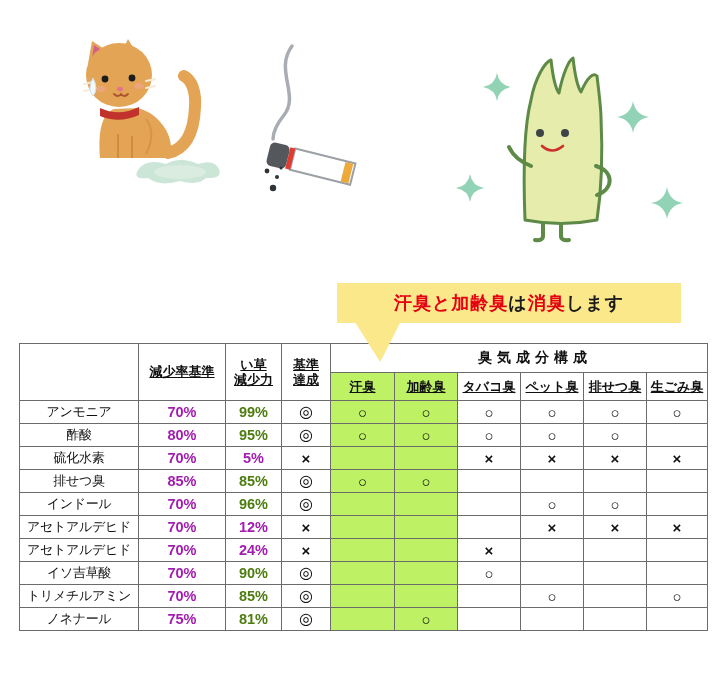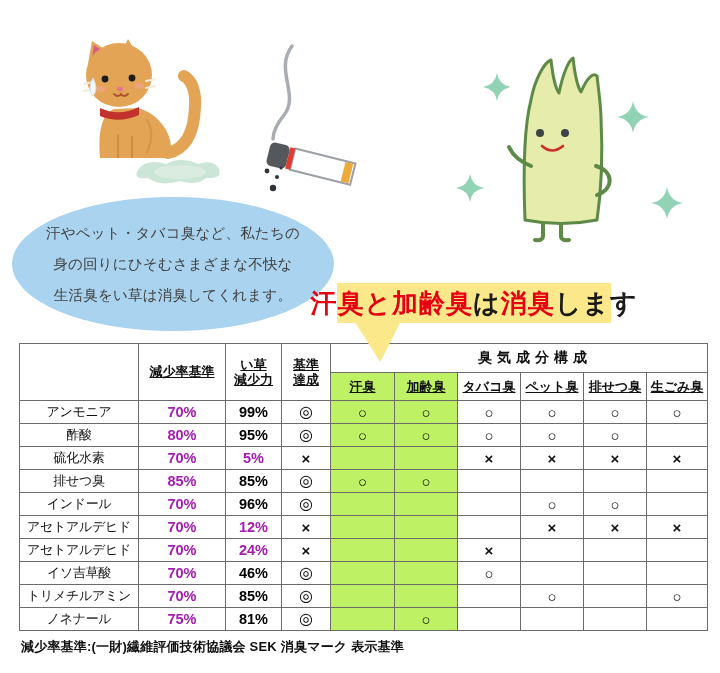--- a/index.html
+++ b/index.html
@@ -11,42 +11,42 @@
   #cat{left:48px;top:12px;}
   #cig{left:246px;top:40px;}
   #mascot{left:443px;top:48px;}
 
   
   .bubble{position:absolute;left:12px;top:197px;width:322px;height:134px;background:#a9d3ee;
           border-radius:50%;display:flex;flex-direction:column;justify-content:center;align-items:center;}
   .bubble .line{font-size:14.5px;line-height:31px;color:#3f3f3f;letter-spacing:.2px;white-space:nowrap;}
 
   
-  .callout{position:absolute;left:337px;top:283px;width:274px;height:40px;background:#fbe88a;
-           display:flex;justify-content:center;align-items:center;font-weight:bold;font-size:26px;
+  .callout{position:absolute;left:337px;top:283px;width:344px;height:40px;background:#fbe88a;
+           display:flex;justify-content:center;align-items:center;font-weight:bold;font-size:18px;
            letter-spacing:1px;white-space:nowrap;z-index:6;}
   .callout .red{color:#e50012;}
   .callout .blk{color:#1a1a1a;}
   .callout-tail{position:absolute;left:349px;top:321px;width:52px;height:41px;background:#fbe88a;
                 clip-path:polygon(10% 0,100% 0,60% 100%);z-index:6;}
 
   
   table.odor{position:absolute;left:19px;top:343px;width:688px;border-collapse:collapse;
              table-layout:fixed;background:#fff;z-index:2;}
   .odor td,.odor th{border:1px solid #6b6b6b;text-align:center;vertical-align:middle;padding:0;}
   .odor tr.hr1{height:29px;}
   .odor tr.hr2{height:28px;}
   .odor tr.dr{height:23px;}
   th.head{font-weight:bold;font-size:13px;color:#111;text-decoration:underline;}
   th.two span{display:block;line-height:15px;}
   th.group{font-weight:bold;font-size:14px;letter-spacing:5px;color:#111;padding-left:32px;}
   .hl{background:#bef264;}
   td.lbl{font-size:13px;color:#111;letter-spacing:-0.3px;}
   td.num{font-size:14.5px;font-weight:bold;color:#a21caf;}
-  td.red{color:#000000;}
+  td.red{color:#4d7c0f;}
   td.sym{font-size:15px;font-weight:bold;color:#111;line-height:1;}
   td.ach{font-size:16px;}
 
   .footer{position:absolute;left:21px;top:638px;font-size:13px;font-weight:bold;color:#111;
           letter-spacing:.2px;white-space:nowrap;}
 </style>
 </head>
 <body>
 
 <div class="page">
@@ -104,25 +104,20 @@
       <path d="M100,172 L100,188 Q100,193 92,192 M118,172 L118,188 Q118,193 126,192" fill="none" stroke="#5d8a46" stroke-width="4" stroke-linecap="round"></path>
       <path d="M82,172 C80,120 82,75 88,52 C92,30 102,14 108,12 C110,30 112,40 116,45 C120,25 126,12 130,10 C132,28 134,38 138,44 C144,30 150,24 154,28 C156,45 158,60 158,70 C160,110 158,145 154,172 Q118,179 82,172 Z" fill="#e6ecab" stroke="#5d8a46" stroke-width="3" stroke-linejoin="round"></path>
       <path d="M88,118 C78,114 70,108 66,99" fill="none" stroke="#5d8a46" stroke-width="4" stroke-linecap="round"></path>
       <path d="M153,118 C170,123 172,140 154,147" fill="none" stroke="#5d8a46" stroke-width="4" stroke-linecap="round"></path>
       <circle cx="97" cy="85" r="4" fill="#3f4448"></circle>
       <circle cx="122" cy="85" r="4" fill="#3f4448"></circle>
       <path d="M99,98 Q109,107 120,98" fill="none" stroke="#cd2f2f" stroke-width="2.6" stroke-linecap="round"></path>
     </g>
   </svg>
 
-  <div class="bubble">
-    <div class="line">汗やペット・タバコ臭など、私たちの</div>
-    <div class="line">身の回りにひそむさまざまな不快な</div>
-    <div class="line">生活臭をい草は消臭してくれます。</div>
-  </div>
 
   <div class="callout">
     <span class="red">汗臭と加齢臭</span>
       <span class="blk">は</span>
       <span class="red">消臭</span>
       <span class="blk">します</span>
   </div>
   <div class="callout-tail"></div>
 
   <table class="odor">
@@ -241,21 +236,21 @@
       <td class="sym hl"></td>
       <td class="sym hl"></td>
       <td class="sym">×</td>
       <td class="sym"></td>
       <td class="sym"></td>
       <td class="sym"></td>
     </tr>
     <tr class="dr">
       <td class="lbl">イソ吉草酸</td>
       <td class="num">70%</td>
-      <td class="num red">46%</td>
+      <td class="num red">90%</td>
       <td class="sym ach">◎</td>
       <td class="sym hl"></td>
       <td class="sym hl"></td>
       <td class="sym">○</td>
       <td class="sym"></td>
       <td class="sym"></td>
       <td class="sym"></td>
     </tr>
     <tr class="dr">
       <td class="lbl">トリメチルアミン</td>
@@ -277,15 +272,14 @@
       <td class="sym hl"></td>
       <td class="sym hl">○</td>
       <td class="sym"></td>
       <td class="sym"></td>
       <td class="sym"></td>
       <td class="sym"></td>
     </tr>
   </tbody>
     </table>
 
-  <div class="footer">減少率基準:(一財)繊維評価技術協議会 SEK 消臭マーク 表示基準</div>
 
 </div>
 
 </body></html>

